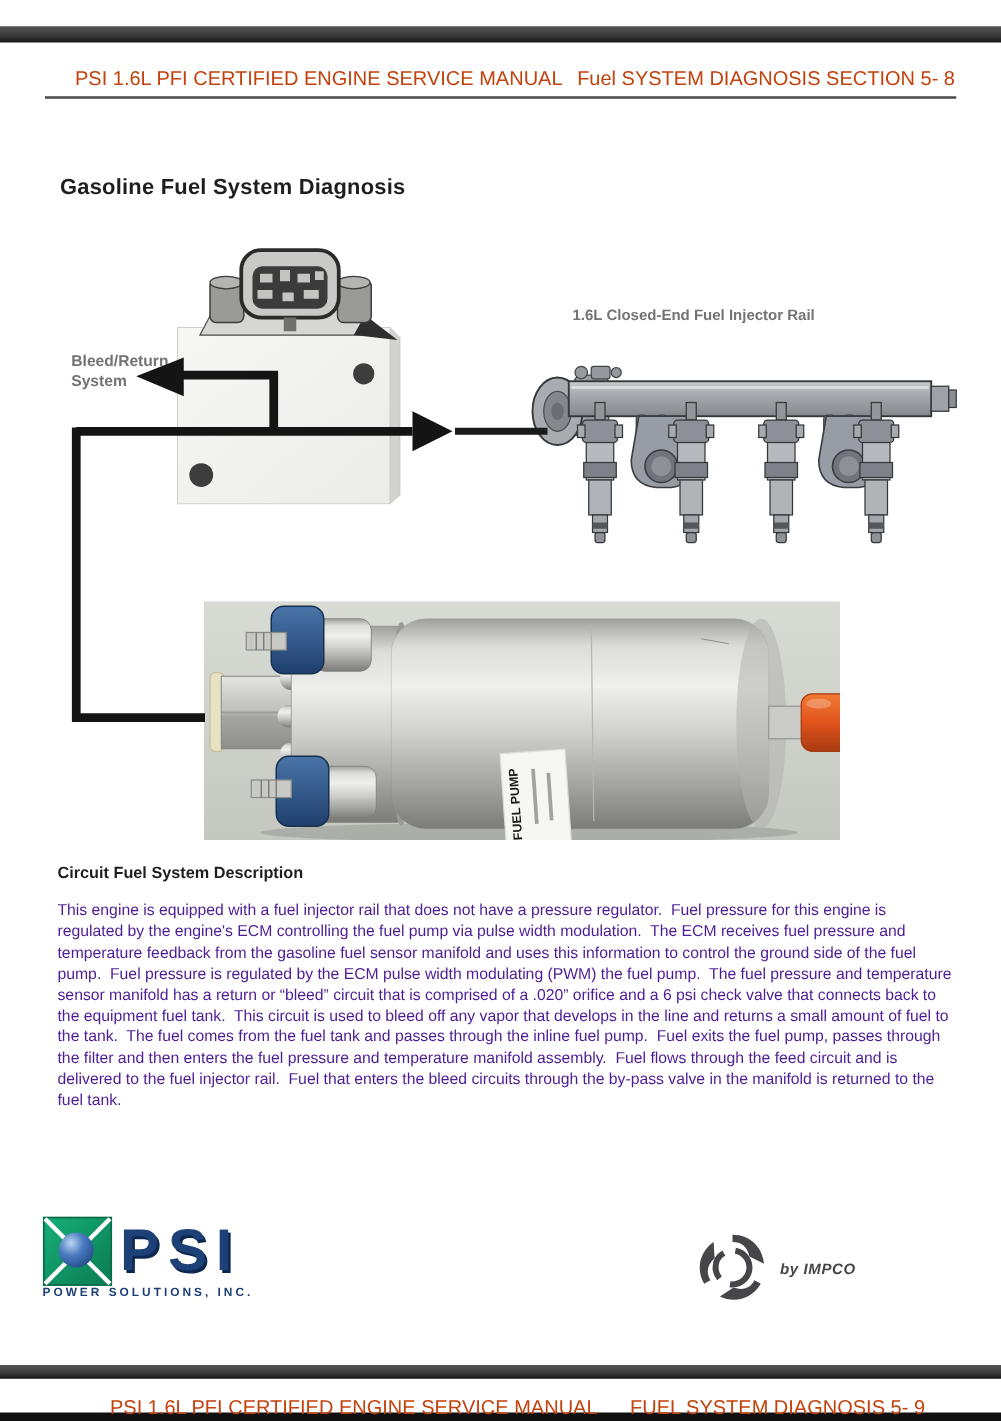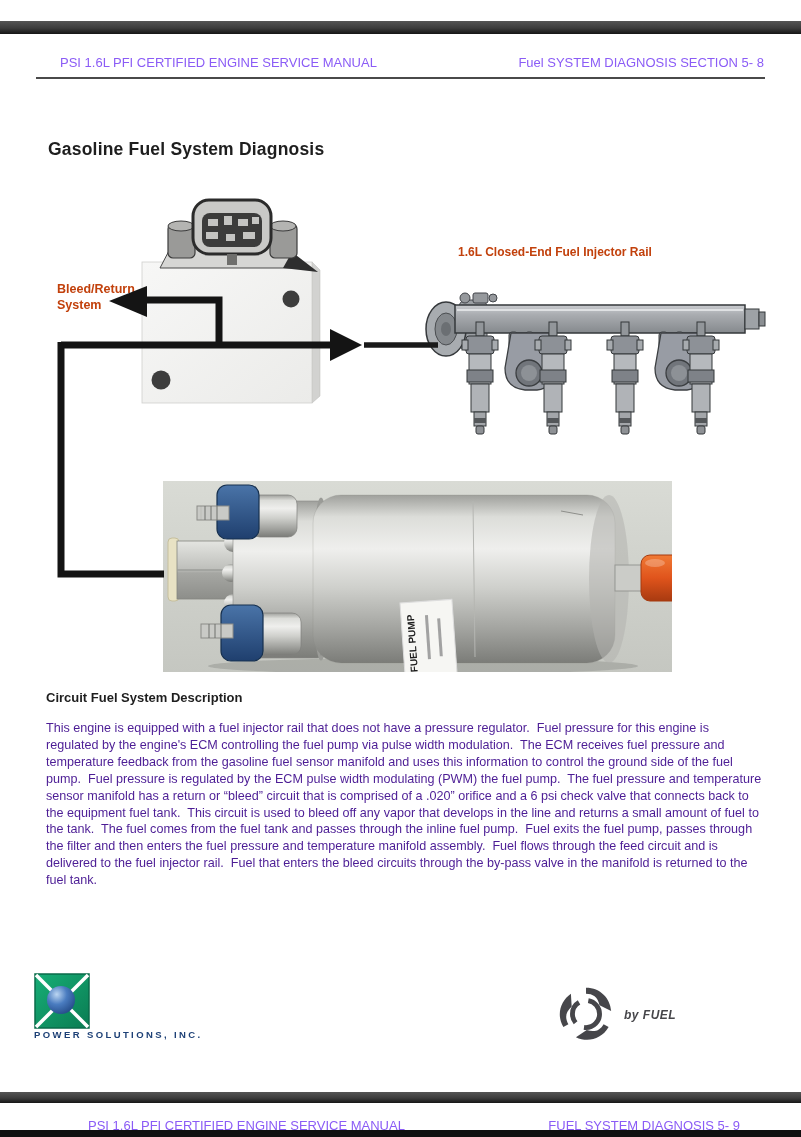--- a/index.html
+++ b/index.html
@@ -12,36 +12,36 @@
   .abs{position:absolute;}
   
   .dark-bar{
     left:0;width:801px;
     background:linear-gradient(#555555,#3c3c3c 55%,#161616);
   }
   #top-bar{top:21px;height:13px;}
   #bottom-bar{top:1092px;height:11px;}
   #bottom-strip{top:1130px;left:0;width:801px;height:7px;background:#101010;}
   
-  .running-text{font-size:13px;color:#8b5cf6;white-space:nowrap;}
+  .running-text{font-size:16px;color:#c2410c;white-space:nowrap;}
   #header-left{left:60px;top:55px;}
   #header-right{right:37px;top:55px;}
   #header-rule{left:36px;width:729px;top:77px;height:2px;background:#4a4a4a;}
   #footer-left{left:88px;top:1118px;}
   #footer-right{right:61px;top:1118px;}
   
   #page-title{left:48px;top:139px;font-size:17.5px;font-weight:bold;color:#1e1e1e;letter-spacing:.2px;}
   #desc-heading{left:46px;top:690px;font-size:13px;font-weight:bold;color:#1e1e1e;}
   #desc-body{
     left:46px;top:720px;width:718px;
     font-size:12.6px;line-height:16.9px;color:#4c1d95;
     white-space:pre-wrap;
   }
   
-  .diagram-label{font-weight:bold;color:#c2410c;}
+  .diagram-label{font-weight:bold;color:#737373;}
   #bleed-label{left:57px;top:281px;font-size:12.5px;line-height:16px;white-space:pre-line;}
   #feed-label{left:180px;top:351px;font-size:12.5px;}
   #rail-label{left:458px;top:245px;font-size:12px;}
   
   #pump-photo{left:163px;top:481px;z-index:1;}
   #diagram-svg{left:0;top:185px;z-index:2;}
   
   #psi-logo{left:34px;top:973px;width:200px;z-index:1;}
   #psi-top{display:flex;align-items:flex-start;}
   #psi-wordmark{
@@ -320,32 +320,33 @@
           <stop offset="0" stop-color="#bcd6f2"></stop>
             <stop offset="0.4" stop-color="#4a7cc0"></stop>
           <stop offset="1" stop-color="#173a74"></stop>
         </radialGradient>
       </defs>
       <rect x="1" y="1" width="54" height="54" fill="url(#gGreen)" stroke="#0a6b4a" stroke-width="1.5"></rect>
       <line x1="2" y1="2" x2="54" y2="54" stroke="#ffffff" stroke-width="3.5"></line>
       <line x1="54" y1="2" x2="2" y2="54" stroke="#ffffff" stroke-width="3.5"></line>
       <circle cx="27" cy="27" r="14" fill="url(#gSphere)"></circle>
     </svg>
+    <div id="psi-wordmark">PSI</div>
   </div>
   <div id="psi-tagline">POWER SOLUTIONS, INC.</div>
 </div>
 
 <div class="abs" id="spectrum-logo">
   <svg width="60" height="60" viewBox="0 0 62 62">
     <g fill="#46464a">
       <path d="M31 4 C46 4 56 15 57 28 L45 22 C43 13 38 10 31 10 Z"></path>
       <path d="M31 4 C46 4 56 15 57 28 L45 22 C43 13 38 10 31 10 Z" transform="rotate(120 31 31)"></path>
       <path d="M31 4 C46 4 56 15 57 28 L45 22 C43 13 38 10 31 10 Z" transform="rotate(240 31 31)"></path>
     </g>
     <circle cx="31" cy="31" r="14" fill="none" stroke="#46464a" stroke-width="5" stroke-dasharray="24 10"></circle>
   </svg>
   <div id="spectrum-text">
-    <div id="spectrum-tagline">by FUEL</div>
+    <div id="spectrum-tagline">by IMPCO</div>
   </div>
 </div>
 
 <div class="abs running-text" id="footer-left">PSI 1.6L PFI CERTIFIED ENGINE SERVICE MANUAL</div>
 <div class="abs running-text" id="footer-right">FUEL SYSTEM DIAGNOSIS 5- 9</div>
 
 </body></html>

